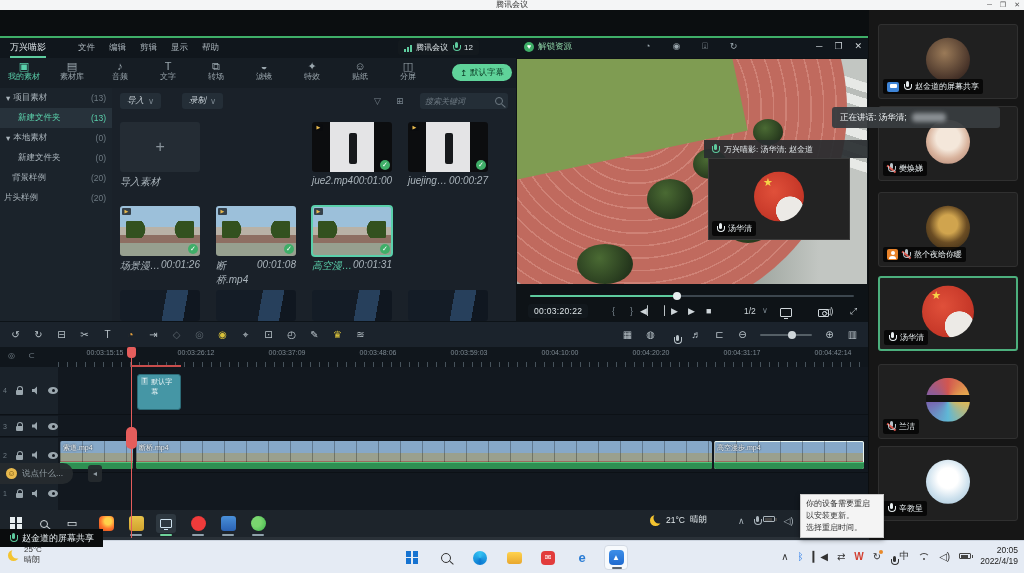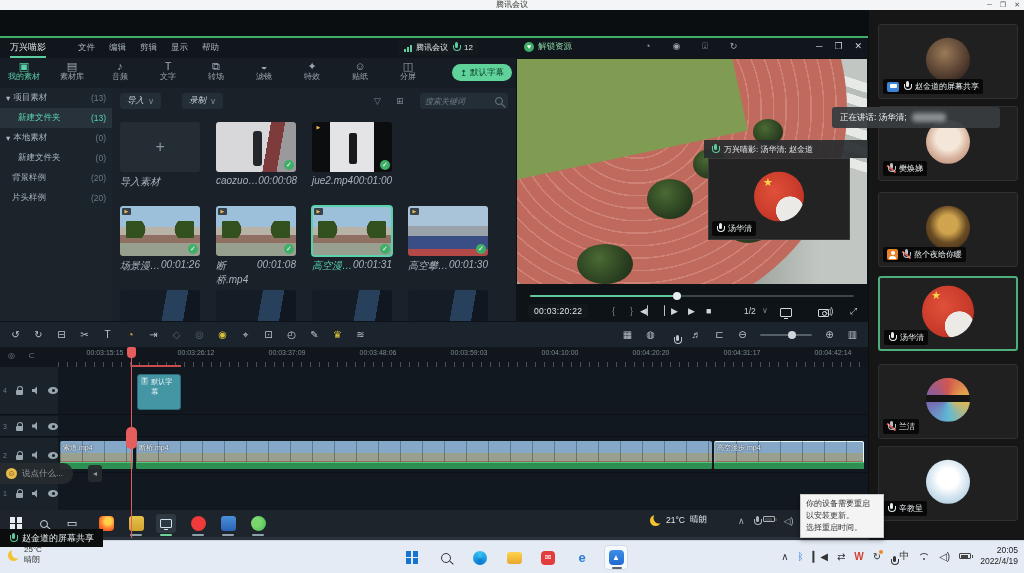--- a/index.html
+++ b/index.html
@@ -289,21 +289,21 @@
             <span class="cnt">(0)</span>
           </div>
         <div class="ti" style="padding-left:18px">
             <span>新建文件夹</span>
             <span class="cnt">(0)</span>
           </div>
         <div class="ti" style="padding-left:12px">
             <span>背景样例</span>
             <span class="cnt">(20)</span>
           </div>
-        <div class="ti" style="padding-left:12px">
+        <div class="ti" style="padding-left:4px">
             <span>片头样例</span>
             <span class="cnt">(20)</span>
           </div>
       </div>
 
       <div class="media">
         <div class="mtb">
           <div class="mbtn" style="left:8px">
               <span>导入</span>
               <span class="dim">∨</span>
@@ -321,39 +321,40 @@
         </div>
 
         <div class="mi" style="left:8px;top:34px">
           <div class="importtile">
               <span>+</span>
             </div>
           <div class="mlabel">
               <span>导入素材</span>
             </div>
         </div>
-        <div class="mi" style="left:104px;top:34px">
-          <div class="thumb t-figure">
-              <span class="chk">✓</span>
-            </div>
-          <div class="mlabel">
-              <span>caozuo…</span>
-              <span>00:00:08</span>
-            </div>
-        </div>
         <div class="mi" style="left:200px;top:34px">
           <div class="thumb t-stage">
               <span class="pv">▶</span>
               <span class="chk">✓</span>
             </div>
           <div class="mlabel">
               <span>jue2.mp4</span>
               <span>00:01:00</span>
             </div>
         </div>
+        <div class="mi" style="left:296px;top:34px">
+          <div class="thumb t-stage">
+              <span class="pv">▶</span>
+              <span class="chk">✓</span>
+            </div>
+          <div class="mlabel">
+              <span>juejing…</span>
+              <span>00:00:27</span>
+            </div>
+        </div>
 
         <div class="mi" style="left:8px;top:118px">
           <div class="thumb t-road">
               <span class="pv">▶</span>
               <span class="chk">✓</span>
             </div>
           <div class="mlabel">
               <span>场景漫…</span>
               <span>00:01:26</span>
             </div>
@@ -369,30 +370,20 @@
             </div>
         </div>
         <div class="mi" style="left:200px;top:118px">
           <div class="thumb t-road sel-thumb">
               <span class="pv">▶</span>
               <span class="chk">✓</span>
             </div>
           <div class="mlabel">
               <span class="teal">高空漫…</span>
               <span>00:01:31</span>
-            </div>
-        </div>
-        <div class="mi" style="left:296px;top:118px">
-          <div class="thumb t-build">
-              <span class="pv">▶</span>
-              <span class="chk">✓</span>
-            </div>
-          <div class="mlabel">
-              <span>高空攀…</span>
-              <span>00:01:30</span>
             </div>
         </div>
 
         <div class="mi" style="left:8px;top:202px">
             <div class="thumb t-dark" style="height:31px"></div>
           </div>
         <div class="mi" style="left:104px;top:202px">
             <div class="thumb t-dark" style="height:31px"></div>
           </div>
         <div class="mi" style="left:200px;top:202px">

